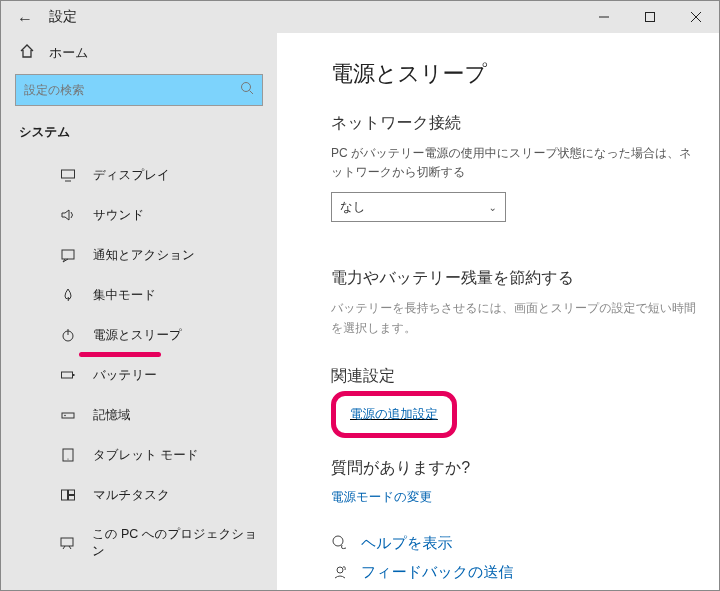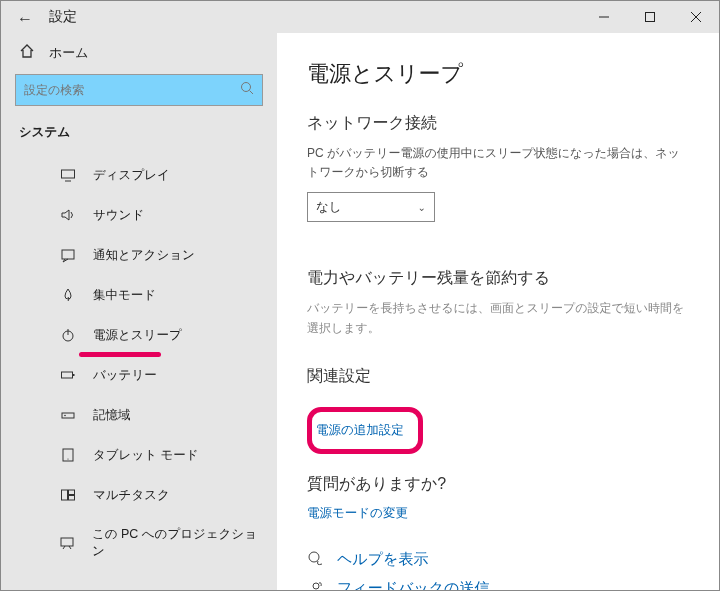--- a/index.html
+++ b/index.html
@@ -4,41 +4,41 @@
 <style>
 * { margin:0; padding:0; box-sizing:border-box; font-family:"Yu Gothic UI","Meiryo",sans-serif; }
 html,body { width:720px; height:591px; overflow:hidden; }
 .window { width:720px; height:591px; border:1px solid #888; display:flex; flex-direction:column; background:#fff; }
 .titlebar { height:32px; display:flex; align-items:center; background:#e6e6e6; }
 .titlebar .back { width:48px; text-align:center; font-size:16px; color:#333; }
 .titlebar .title { flex:0 0 auto; font-size:14px; color:#222; }
 .titlebar .spacer { flex:1; }
 .sysbtn { width:46px; height:32px; display:flex; align-items:center; justify-content:center; color:#222; }
 .sysbtn svg { display:block; }
-.body { flex:1; display:flex; min-height:0; }
+.body { flex:1; display:flex; min-height:0;gap:24px; }
 .sidebar { width:276px; background:#e6e6e6; padding:0 0 8px 0; overflow:hidden; }
 .home { display:flex; align-items:center; gap:14px; padding:10px 18px 12px 18px; font-size:13px; color:#222; }
 .search { margin:0 14px 18px 14px; height:32px; border:1px solid #999; background:#7dd3fc; display:flex; align-items:center; padding:0 8px; }
 .search input { flex:1; border:none; background:transparent; font-size:12px; outline:none; color:#555; }
 .section { padding:0 0 14px 18px; font-size:12.5px; font-weight:600; color:#222; }
 .nav { list-style:none;padding-left:40px; }
 .nav li { display:flex; align-items:center; gap:16px; padding:11px 18px; font-size:12.5px; color:#222; position:relative; }
 .nav li .icon { width:18px; height:18px; display:flex; align-items:center; justify-content:center; color:#333; }
 .nav li .icon svg { display:block; }
 .nav li.selected .underline { position:absolute; left:38px; bottom:-2px; width:82px; height:5px; background:#e6005c; border-radius:3px; }
 .content { flex:1; background:#fff; padding:26px 18px 0 30px; overflow:hidden; }
 .h1 { font-size:22px; font-weight:400; color:#222; margin-bottom:24px; }
 .h2 { font-size:16px; font-weight:400; color:#333; margin-bottom:10px; }
 .desc { font-size:12px; color:#555; line-height:1.6; margin-bottom:10px; max-width:380px; }
 .desc.gray { color:#888; }
-.select { width:128px; height:30px; border:1px solid #888; display:flex; align-items:center; padding:4px 8px; font-size:12.5px; color:#333; justify-content:space-between; margin-bottom:46px; }
+.select { width:175px; height:30px; border:1px solid #888; display:flex; align-items:center; padding:4px 8px; font-size:12.5px; color:#333; justify-content:space-between; margin-bottom:46px; }
 .select .chev { font-size:10px; color:#555; }
 .blk { margin-bottom:28px; }
 .link { font-size:12.5px; color:#0063b1; }
-.callout { display:inline-block; border:5px solid #e6005c; border-radius:14px; padding:8px 14px 10px 4px; margin-top:20px; margin-bottom:20px; }
+.callout { display:inline-block; border:5px solid #e6005c; border-radius:14px; padding:8px 14px 10px 14px; margin-top:4px; margin-bottom:20px;text-decoration:underline; }
 .help { display:flex; align-items:center; gap:12px; font-size:15px; color:#0063b1; margin:10px 0 0 0; }
 .help .hicon { width:18px; height:18px; color:#444; display:flex; align-items:center; justify-content:center; }
 </style>
 </head>
 <body>
 
 <div class="window">
 
   <div class="titlebar">
     <div class="back">←</div>

